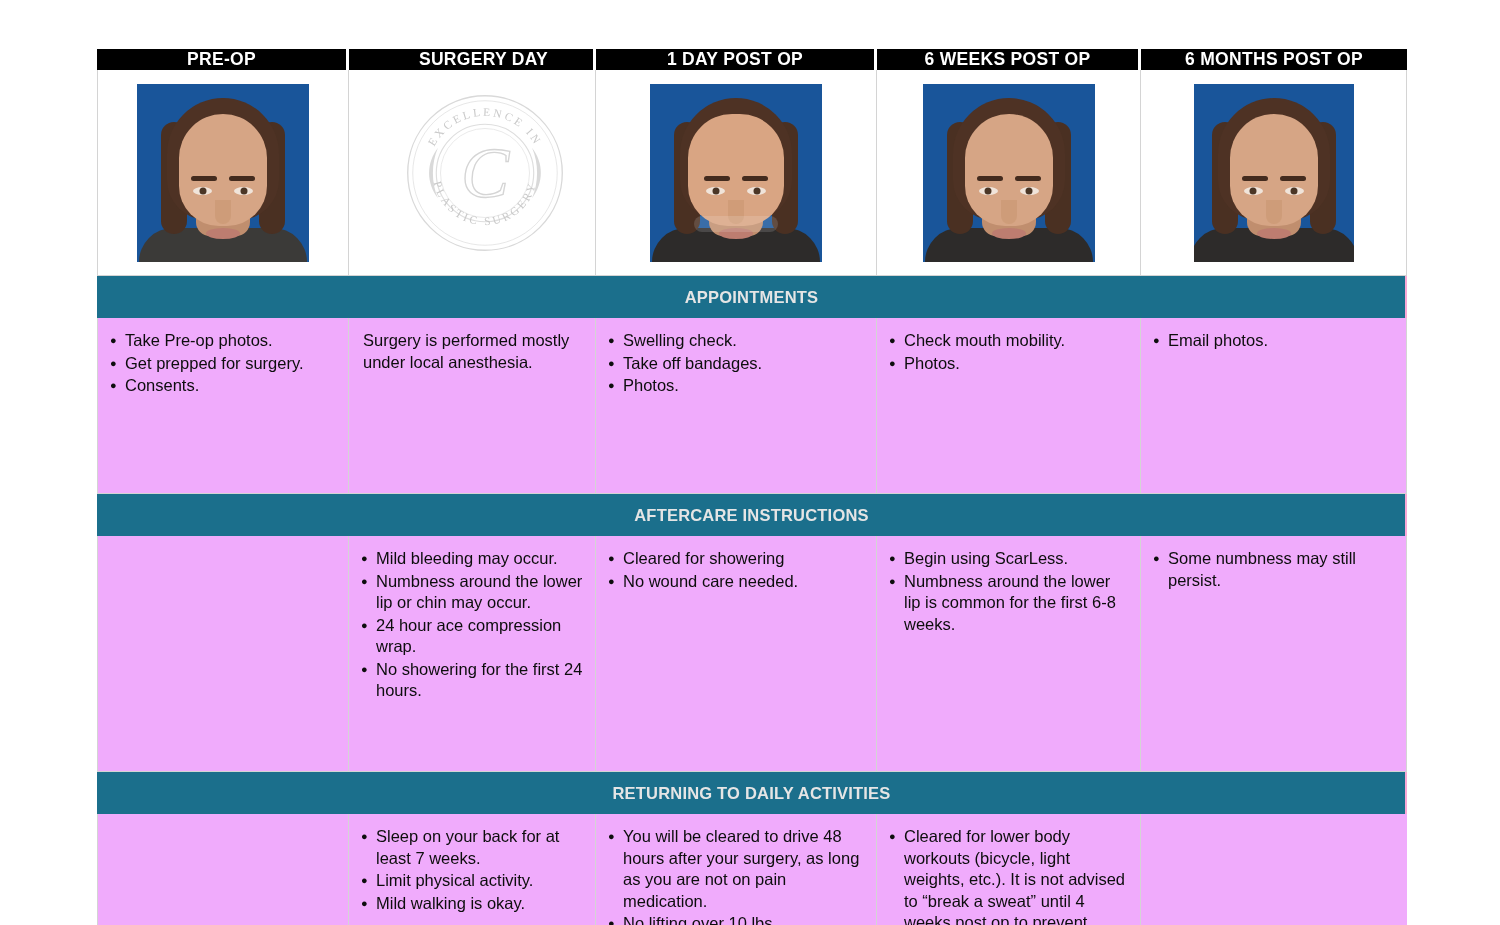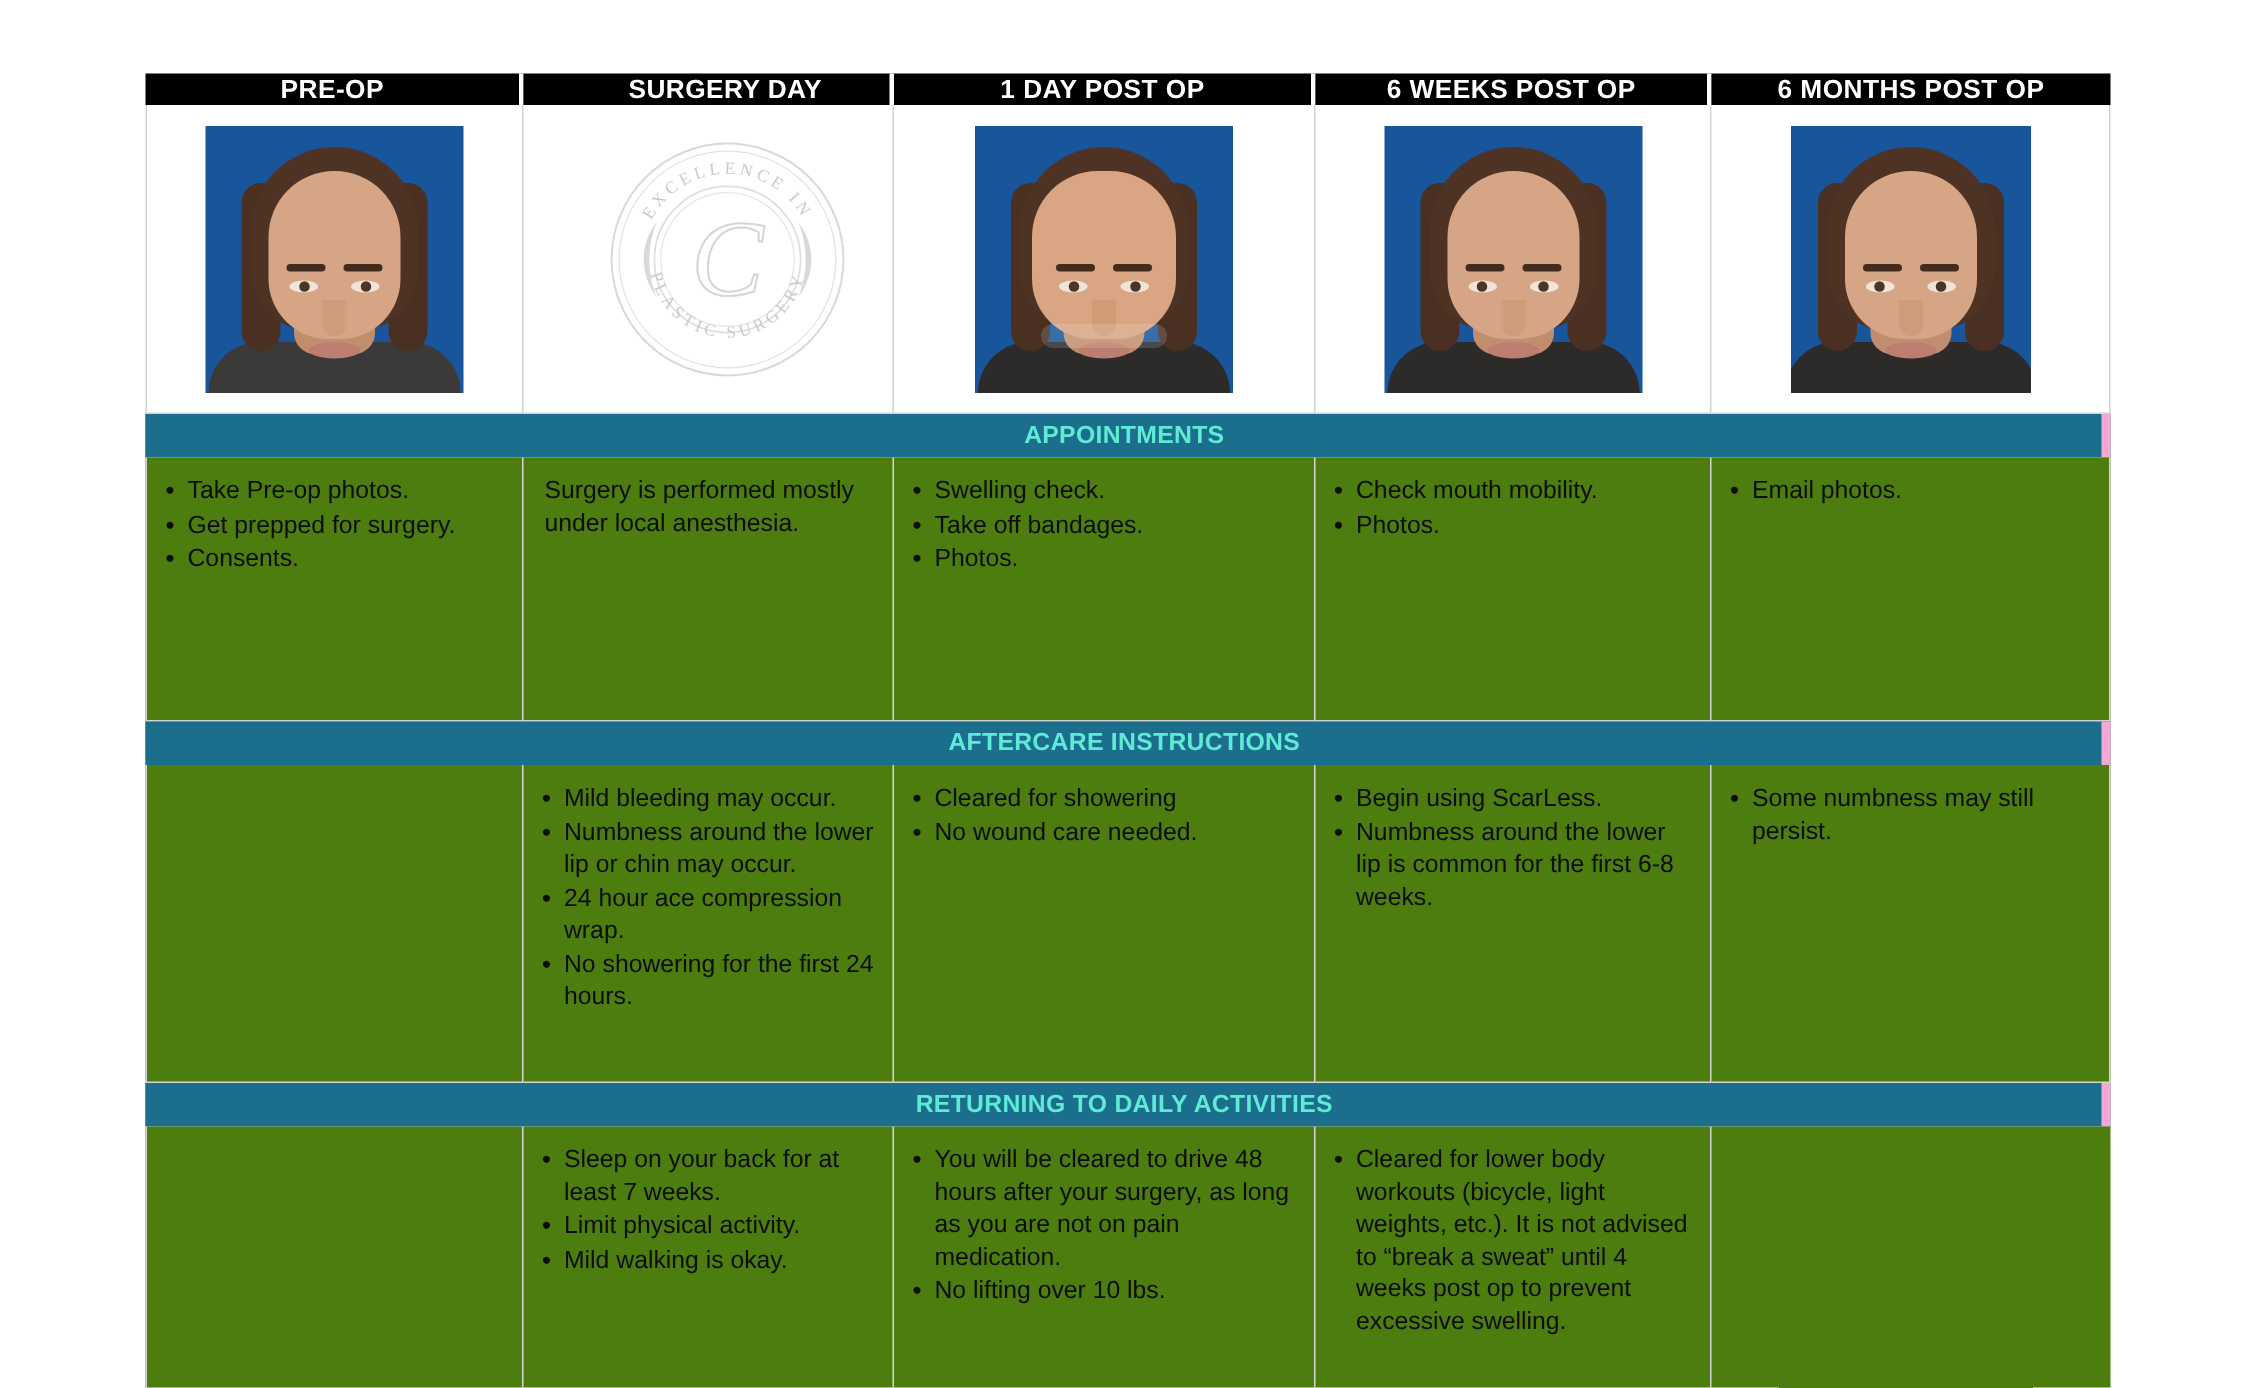--- a/index.html
+++ b/index.html
@@ -127,35 +127,35 @@
 
   
   .logo-wrap {
     width: 168px; height: 168px;
     display: flex; align-items: center; justify-content: center;
   }
   .logo-svg { width: 168px; height: 168px; }
 
   
   .banner {
-    height: 29px;
+    height: 42px;
     background: #1b6f8c;
-    color: #5eead4;
+    color: #e5e5e5;
     font-size: 16.5px;
     font-weight: bold;
     letter-spacing: .2px;
     display: flex; align-items: center; justify-content: center;
     border-left: 1px solid #1b6f8c;
-    border-right: 6px solid #f9a8d4;
-  }
-
-  
-  .content-row { display: flex; background: #4d7c0f; }
+    border-right: 2px solid #f9a8d4;
+  }
+
+  
+  .content-row { display: flex; background: #f0abfc; }
   .r-appt  { height: 176px; }
-  .r-after { height: 212px; }
+  .r-after { height: 236px; }
   .r-daily { height: 178px; }
 
   .cell {
     border-right: 1px solid #d4d4d4;
     border-bottom: 1px solid #d4d4d4;
     border-left: 1px solid #d4d4d4;
     padding: 12px 12px 8px 12px;
   }
   .cell:not(:first-child) { border-left: none; }
 

